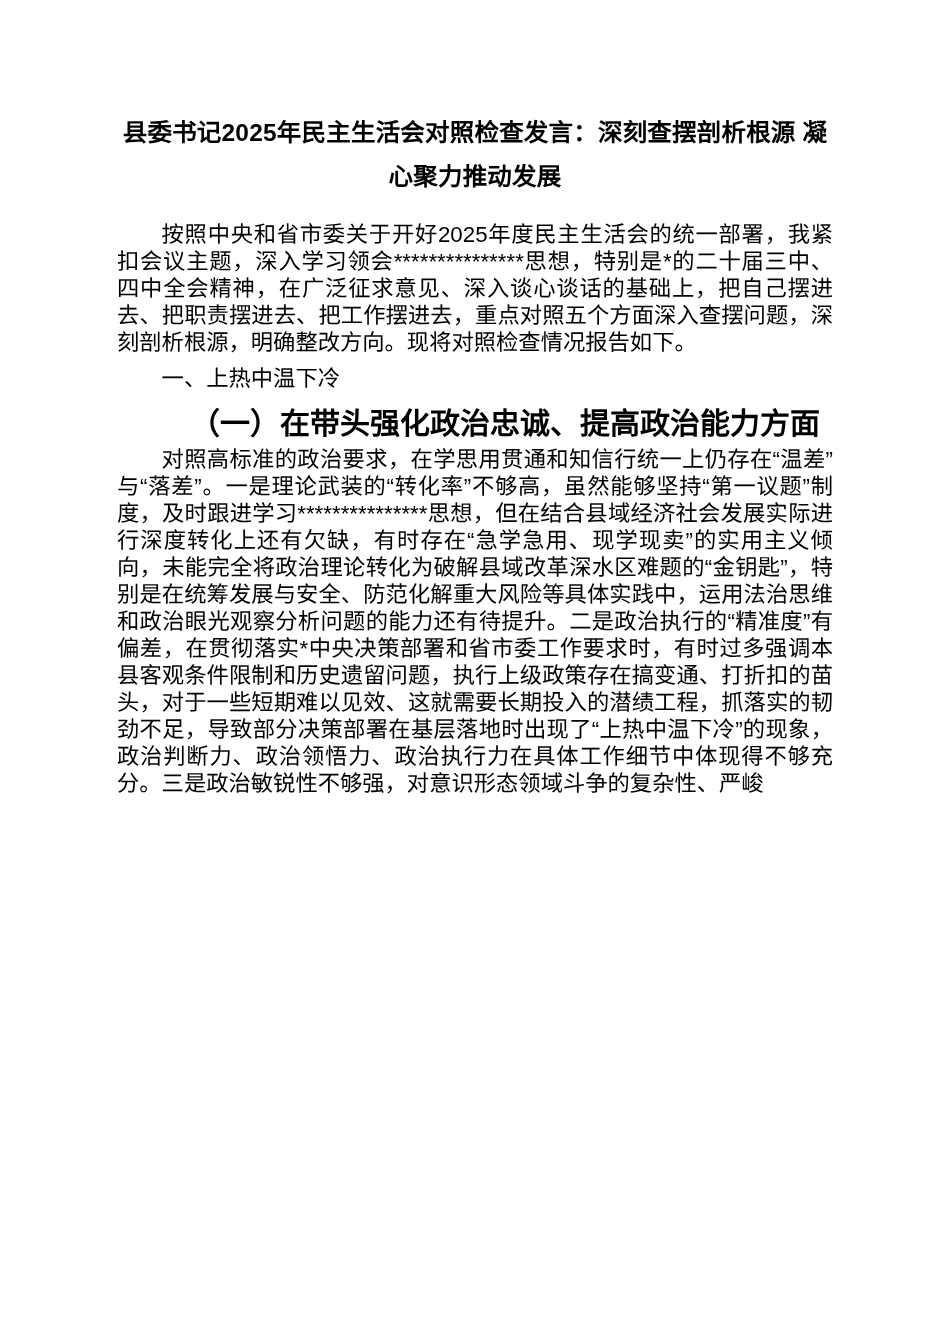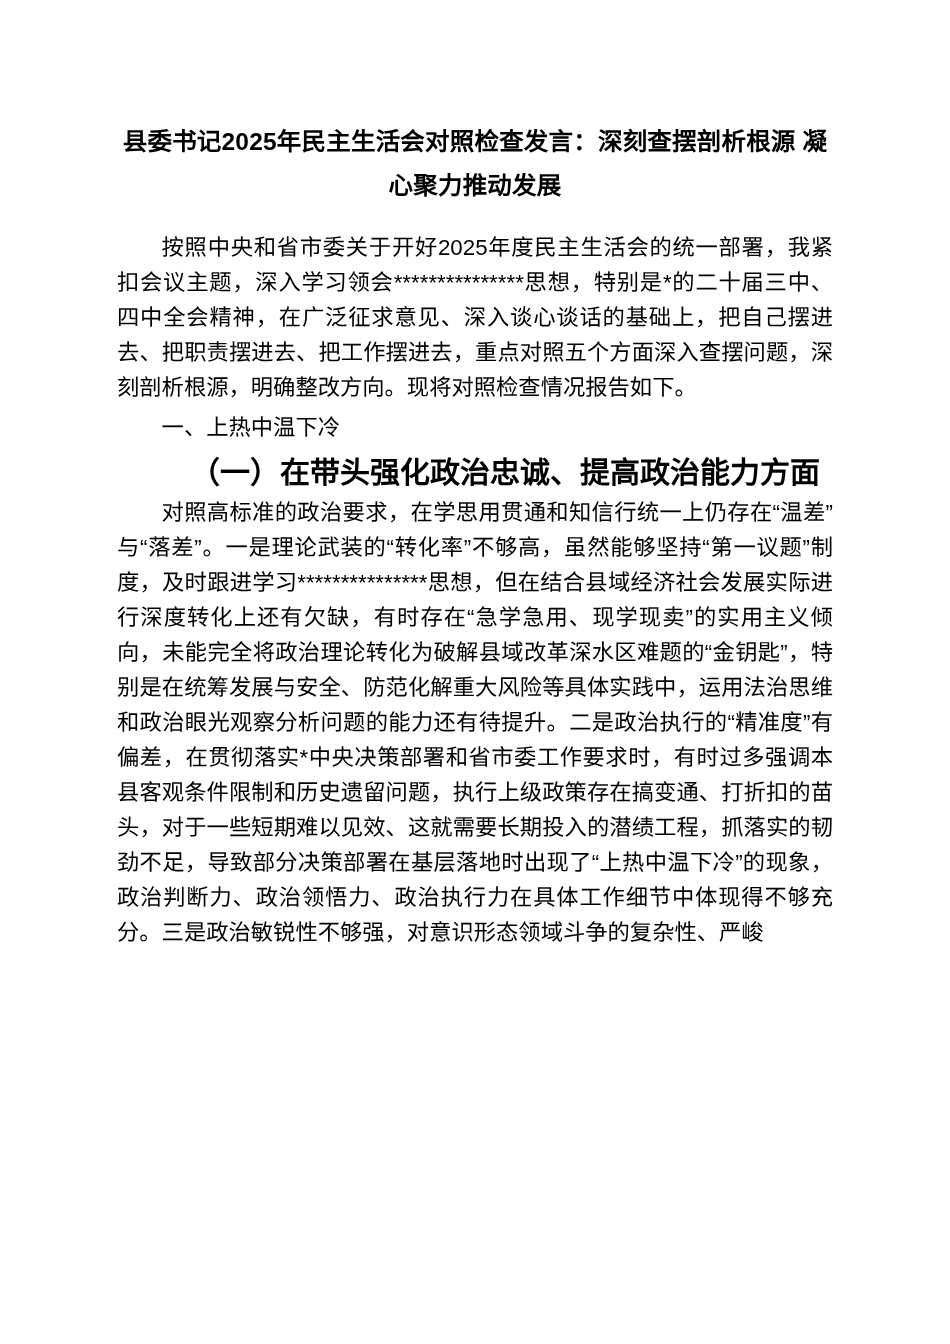--- a/index.html
+++ b/index.html
@@ -22,40 +22,40 @@
     width: 950px;
     height: 1344px;
     background: #ffffff;
     box-sizing: border-box;
     padding: 0;
   }
 
   .content {
     position: absolute;
     left: 117px;
-    top: 120px;
+    top: 111px;
     width: 716px;
   }
 
   
   .doc-title {
     font-size: 24.5px;
     font-weight: bold;
     line-height: 44px;
     text-align: center;
     letter-spacing: 0.2px;
     margin: 0 0 22px 0;
     padding: 0 4px;
     word-break: break-all;
   }
 
   
   .para {
     font-size: 22.3px;
-    line-height: 35px;
+    line-height: 27px;
     text-align: justify;
     text-justify: inter-ideograph;
     text-indent: 2em;
     margin: 0;
     word-break: break-all;
     letter-spacing: 0;
   }
 
   
   .heading-1 {

